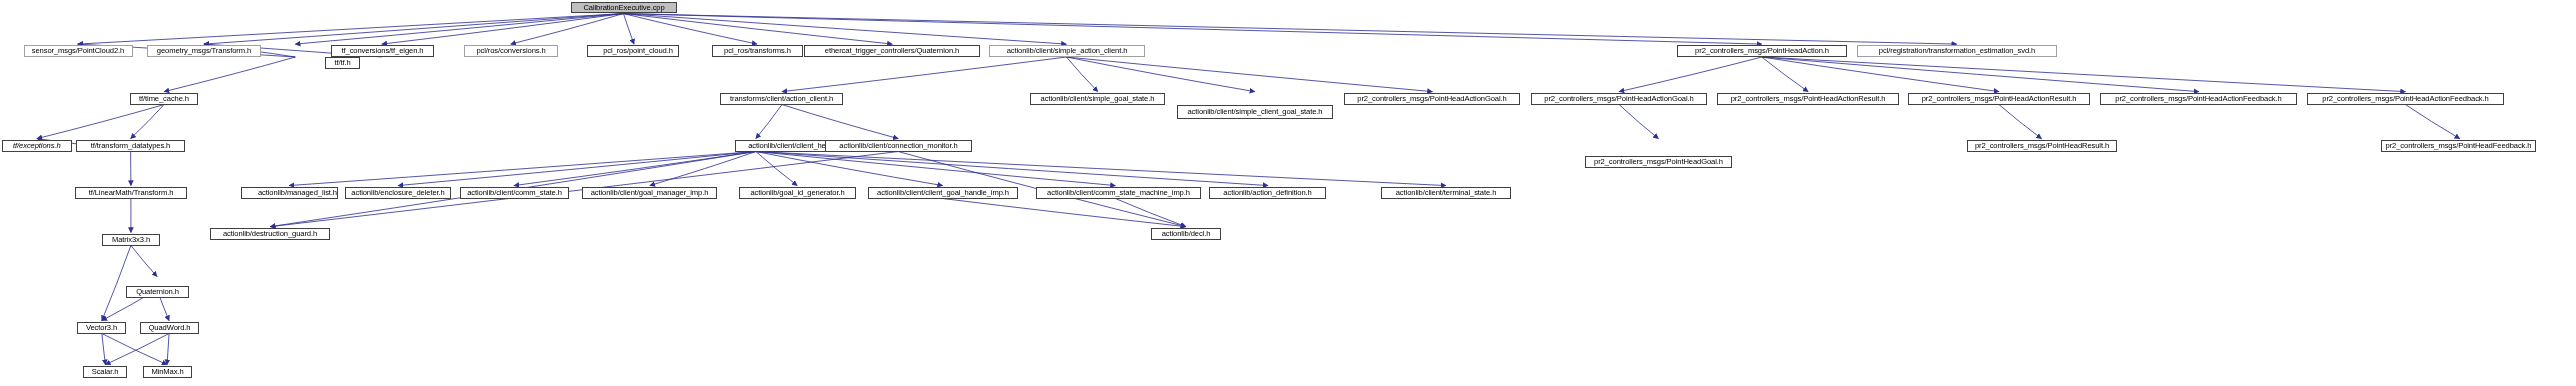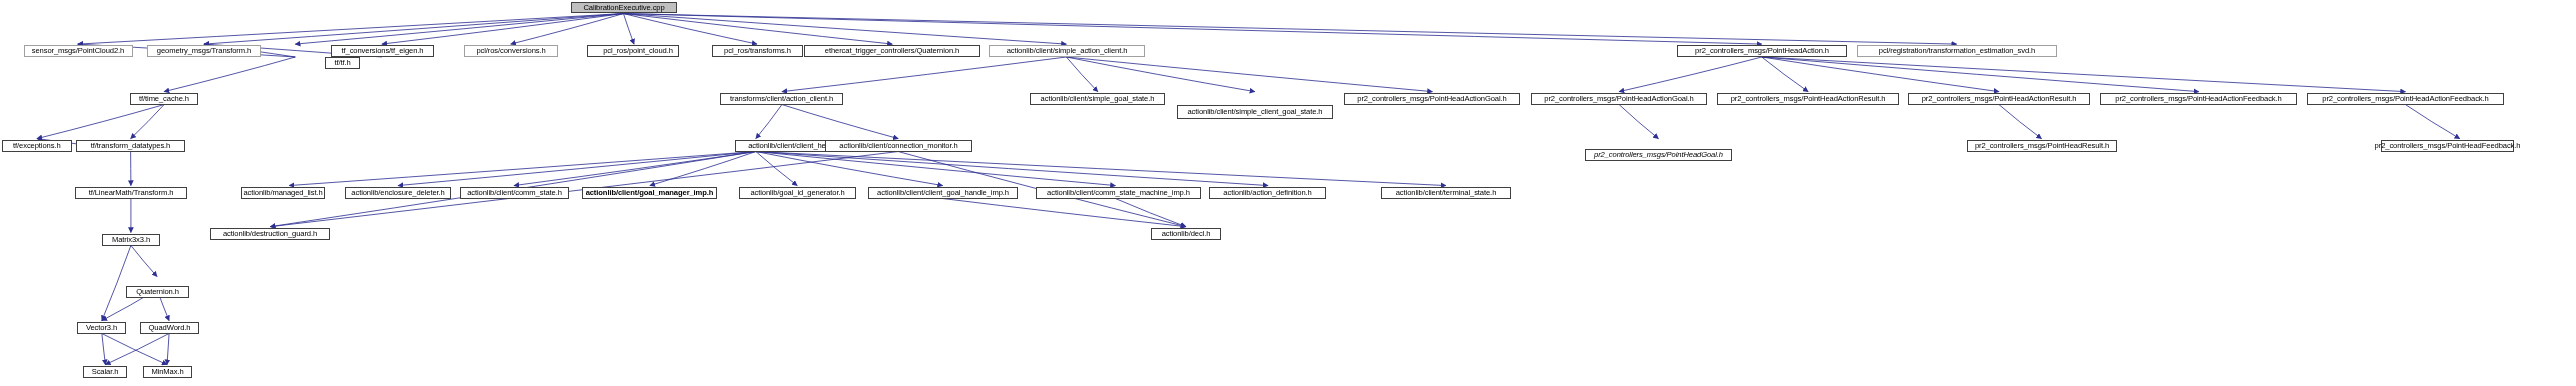--- a/index.html
+++ b/index.html
@@ -164,54 +164,54 @@
       </div>
       <div class="node solid" style="left: 1908px; top: 93px; width: 182px; height: 11.7px;">
         <span class="label">pr2_controllers_msgs/PointHeadActionResult.h</span>
       </div>
       <div class="node solid" style="left: 2100px; top: 93px; width: 197px; height: 11.7px;">
         <span class="label">pr2_controllers_msgs/PointHeadActionFeedback.h</span>
       </div>
       <div class="node solid" style="left: 2307px; top: 93px; width: 197px; height: 11.7px;">
         <span class="label">pr2_controllers_msgs/PointHeadActionFeedback.h</span>
       </div>
-      <div class="node solid" style="left: 1.8px; top: 140px; width: 70px; height: 11.7px;">
+      <div class="node solid" style="left: 1.8px; top: 140px; width: 70px; height: 11.7px; font-style: italic;">
         <span class="label">tf/exceptions.h</span>
       </div>
       <div class="node solid" style="left: 76px; top: 140px; width: 109px; height: 11.7px; text-align: right;">
         <span class="label">tf/transform_datatypes.h</span>
       </div>
       <div class="node solid" style="left: 693px; top: 140px; width: 126px; height: 11.7px; margin-left: 42px;">
         <span class="label">actionlib/client/client_helpers.h</span>
       </div>
       <div class="node solid" style="left: 825px; top: 140px; width: 147px; height: 11.7px;">
         <span class="label">actionlib/client/connection_monitor.h</span>
       </div>
-      <div class="node solid" style="left: 1585px; top: 149px; width: 147px; height: 11.7px; font-style: italic;">
+      <div class="node solid" style="left: 1585px; top: 156px; width: 147px; height: 11.7px;">
         <span class="label">pr2_controllers_msgs/PointHeadGoal.h</span>
       </div>
       <div class="node solid" style="left: 1967px; top: 140px; width: 150px; height: 11.7px;">
         <span class="label">pr2_controllers_msgs/PointHeadResult.h</span>
       </div>
-      <div class="node solid" style="left: 2381px; top: 140px; width: 133px; height: 11.7px;">
+      <div class="node solid" style="left: 2381px; top: 140px; width: 155px; height: 11.7px;">
         <span class="label">pr2_controllers_msgs/PointHeadFeedback.h</span>
       </div>
       <div class="node solid" style="left: 75px; top: 187px; width: 112px; height: 11.7px;">
         <span class="label">tf/LinearMath/Transform.h</span>
       </div>
-      <div class="node solid" style="left: 241px; top: 187px; width: 84px; height: 11.7px;">
+      <div class="node solid" style="left: 241px; top: 187px; width: 97px; height: 11.7px; justify-content: flex-end;">
         <span class="label">actionlib/managed_list.h</span>
       </div>
       <div class="node solid" style="left: 345px; top: 187px; width: 106px; height: 11.7px; text-align: right;">
         <span class="label">actionlib/enclosure_deleter.h</span>
       </div>
       <div class="node solid" style="left: 460px; top: 187px; width: 109px; height: 11.7px;">
         <span class="label">actionlib/client/comm_state.h</span>
       </div>
-      <div class="node solid" style="left: 582px; top: 187px; width: 135px; height: 11.7px; font-weight: bold;">
+      <div class="node solid" style="left: 582px; top: 187px; width: 135px; height: 11.7px;">
         <span class="label">actionlib/client/goal_manager_imp.h</span>
       </div>
       <div class="node solid" style="left: 739px; top: 187px; width: 117px; height: 11.7px;">
         <span class="label">actionlib/goal_id_generator.h</span>
       </div>
       <div class="node solid" style="left: 868px; top: 187px; width: 150px; height: 11.7px;">
         <span class="label">actionlib/client/client_goal_handle_imp.h</span>
       </div>
       <div class="node solid" style="left: 1036px; top: 187px; width: 165px; height: 11.7px;">
         <span class="label">actionlib/client/comm_state_machine_imp.h</span>

